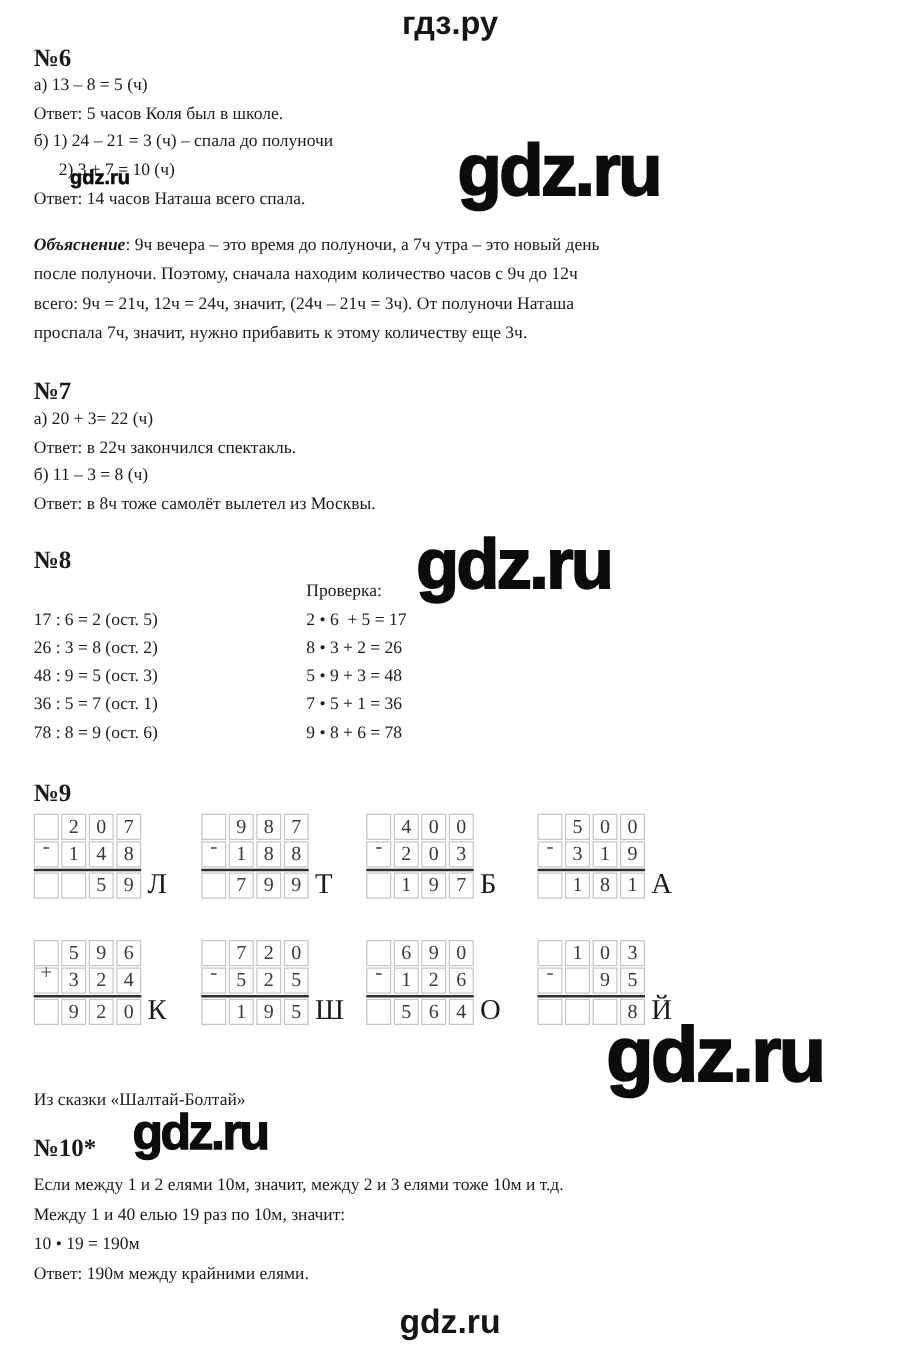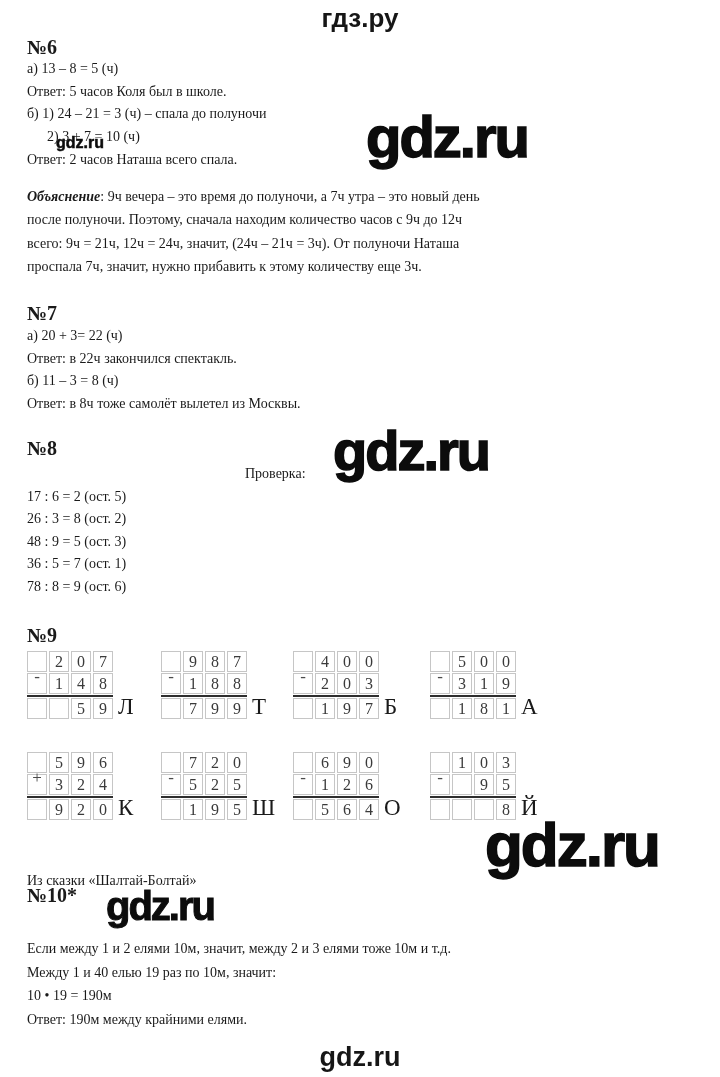--- a/index.html
+++ b/index.html
@@ -68,21 +68,21 @@
   <div class="wm wm3">gdz.ru</div>
   <div class="wm wm4">gdz.ru</div>
   <div class="wm wm5">gdz.ru</div>
 
   <div class="sec-label" style="top:36px">№6</div>
   <div class="lines" style="top:58px">
     <div class="line">а) 13 – 8 = 5 (ч)</div>
     <div class="line">Ответ: 5 часов Коля был в школе.</div>
     <div class="line">б) 1) 24 – 21 = 3 (ч) – спала до полуночи</div>
     <div class="line indent">2) 3 + 7 = 10 (ч)</div>
-    <div class="line">Ответ: 2 часов Наташа всего спала.</div>
+    <div class="line">Ответ: 14 часов Наташа всего спала.</div>
   </div>
 
   <div class="lines para" style="top:185px">
     <div class="line"><span class="ital">Объяснение</span><span>: 9ч вечера – это время до полуночи, а 7ч утра – это новый день</span></div>
     <div class="line">после полуночи. Поэтому, сначала находим количество часов с 9ч до 12ч</div>
     <div class="line">всего: 9ч = 21ч, 12ч = 24ч, значит, (24ч – 21ч = 3ч). От полуночи Наташа</div>
     <div class="line">проспала 7ч, значит, нужно прибавить к этому количеству еще 3ч.</div>
   </div>
 
   <div class="sec-label" style="top:302px">№7</div>
@@ -95,20 +95,27 @@
 
   <div class="sec-label" style="top:437px">№8</div>
   <div class="proverka line">Проверка:</div>
   <div class="lines no8col" style="top:486px">
     <div class="line">17 : 6 = 2 (ост. 5)</div>
     <div class="line">26 : 3 = 8 (ост. 2)</div>
     <div class="line">48 : 9 = 5 (ост. 3)</div>
     <div class="line">36 : 5 = 7 (ост. 1)</div>
     <div class="line">78 : 8 = 9 (ост. 6)</div>
   </div>
+  <div class="lines no8col" style="top:486px; left:245px">
+    <div class="line">2 • 6  + 5 = 17</div>
+    <div class="line">8 • 3 + 2 = 26</div>
+    <div class="line">5 • 9 + 3 = 48</div>
+    <div class="line">7 • 5 + 1 = 36</div>
+    <div class="line">9 • 8 + 6 = 78</div>
+  </div>
 
   <div class="sec-label" style="top:624px">№9</div>
   <div class="grids" id="grids-row1" style="top:651px">
       <div class="grid-wrap" style="left: 27px;">
         <div class="coltable">
           <div class="colrow">
             <div class="colcell"></div>
             <div class="colcell">2</div>
             <div class="colcell">0</div>
             <div class="colcell">7</div>
@@ -304,21 +311,21 @@
             <div class="colcell">8</div>
           </div>
           <div class="colsign">-</div>
         </div>
         <div class="colletter">Й</div>
       </div>
     </div>
 
   <div class="shaltai-sub line">Из сказки «Шалтай-Болтай»</div>
 
-  <div class="sec-label" style="top:884px">№10*</div>
+  <div class="sec-label" style="top:908px">№10*</div>
   <div class="lines no10" style="top:937px">
     <div class="line">Если между 1 и 2 елями 10м, значит, между 2 и 3 елями тоже 10м и т.д.</div>
     <div class="line">Между 1 и 40 елью 19 раз по 10м, значит:</div>
     <div class="line">10 • 19 = 190м</div>
     <div class="line">Ответ: 190м между крайними елями.</div>
   </div>
 
   <div class="logo footer-logo">gdz.ru</div>
 
 </div>

